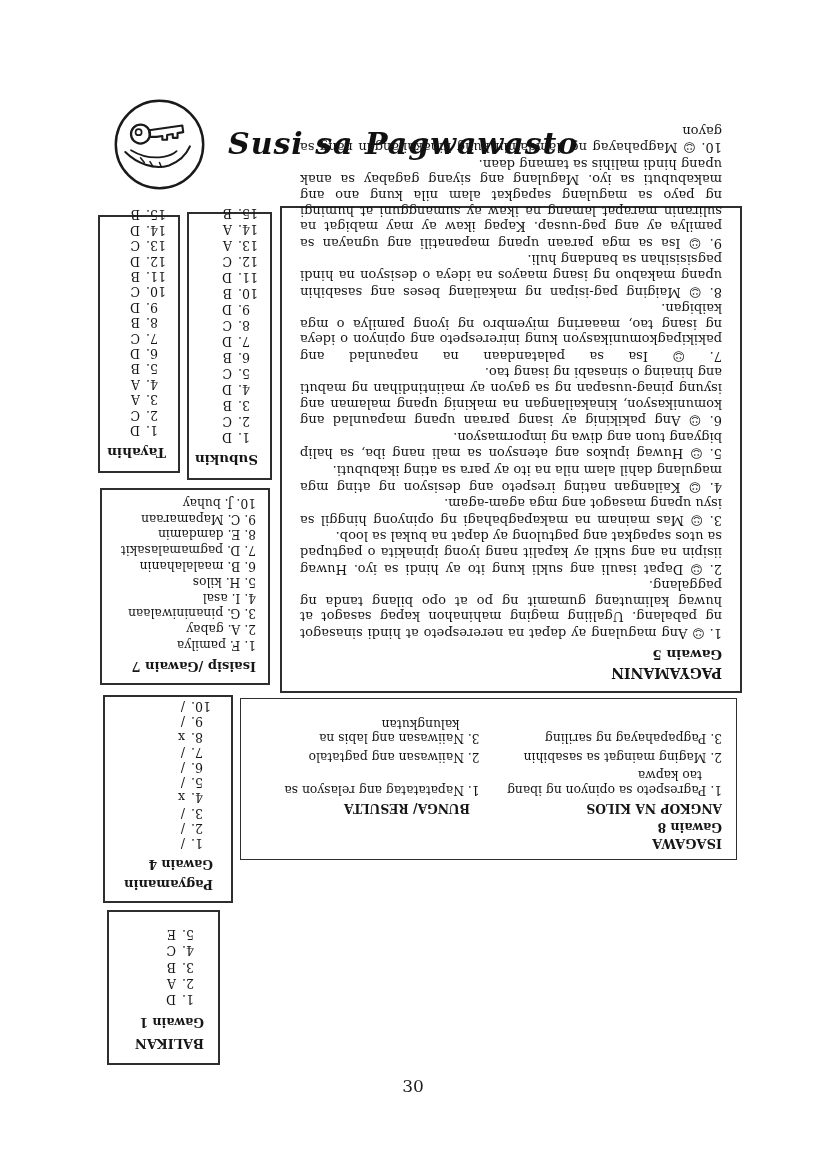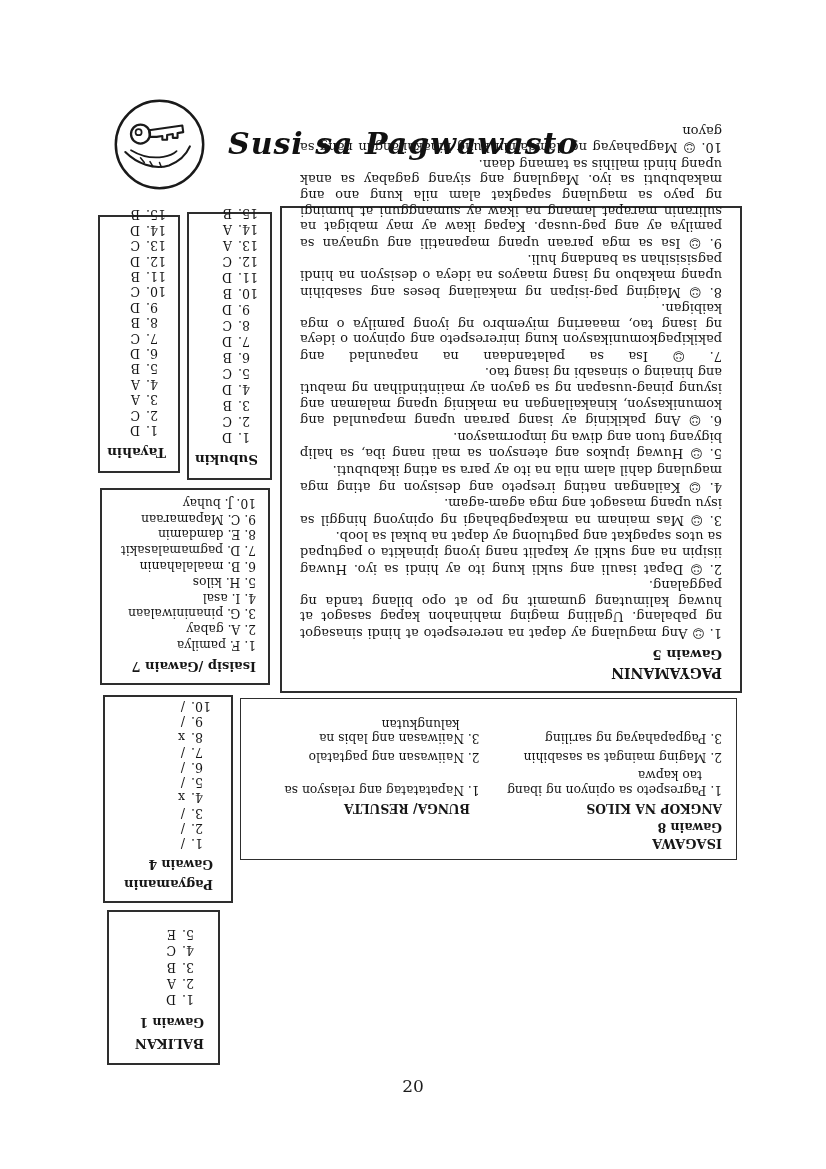--- a/index.html
+++ b/index.html
@@ -420,15 +420,15 @@
           </div>
 
           <div class="arow">
             <span class="num">5.</span>
             <span class="ans">E</span>
           </div>
         </div>
     </div>
   </div>
 
-  <div class="page-number">20</div>
+  <div class="page-number">30</div>
 
 </div>
 
 </body></html>

